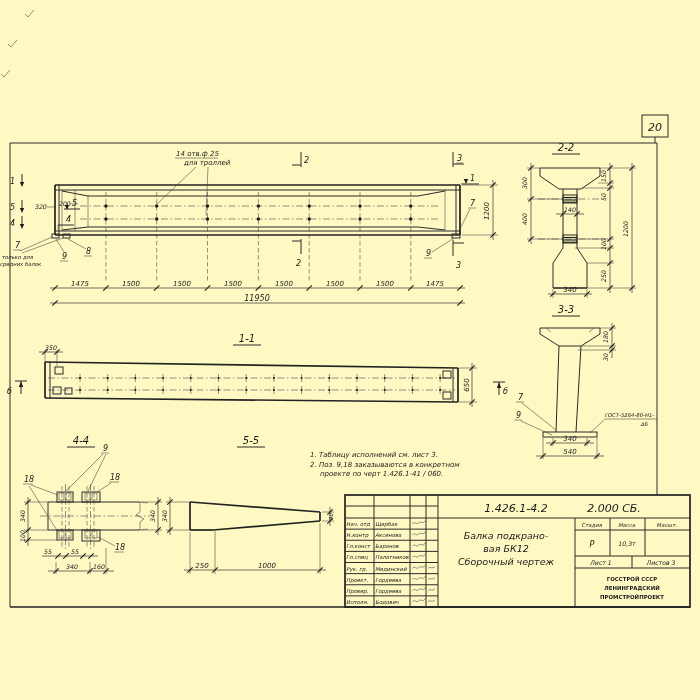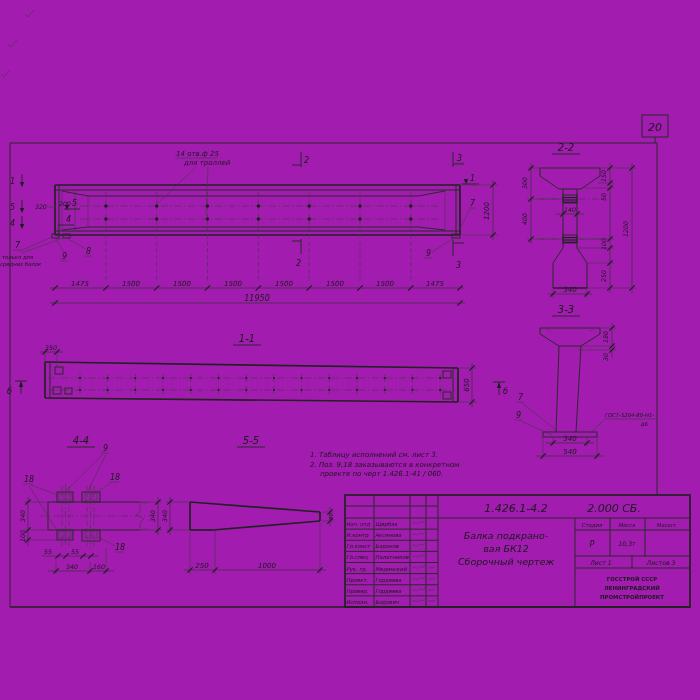--- a/index.html
+++ b/index.html
@@ -1,16 +1,16 @@
 <!DOCTYPE html>
 <html><head>
 <meta charset="utf-8">
 <style>
   html,body{margin:0;padding:0;background:#e8e8e6;}
-  #sheet{position:relative;width:700px;height:700px;background:#a21caf;overflow:hidden;
+  #sheet{position:relative;width:700px;height:700px;background:#fef9c3;overflow:hidden;
          font-family:"DejaVu Sans",sans-serif;}
   svg{position:absolute;left:0;top:0;}
   svg text{fill:#1a1a1a;font-family:"DejaVu Sans",sans-serif;font-style:italic;}
   .s{stroke:#2b2b2b;stroke-width:1;fill:none;}
   .s2{stroke:#222;stroke-width:1.7;fill:none;}
   .st{stroke:#3a3a3a;stroke-width:.55;fill:none;}
   .dl{stroke:#333;stroke-width:.7;fill:none;}
   .dsh{stroke-dasharray:4.5 2.5;}
   .dd{stroke-dasharray:7 2.5 1.5 2.5;}
   .tk{stroke:#1c1c1c;stroke-width:1.1;}

